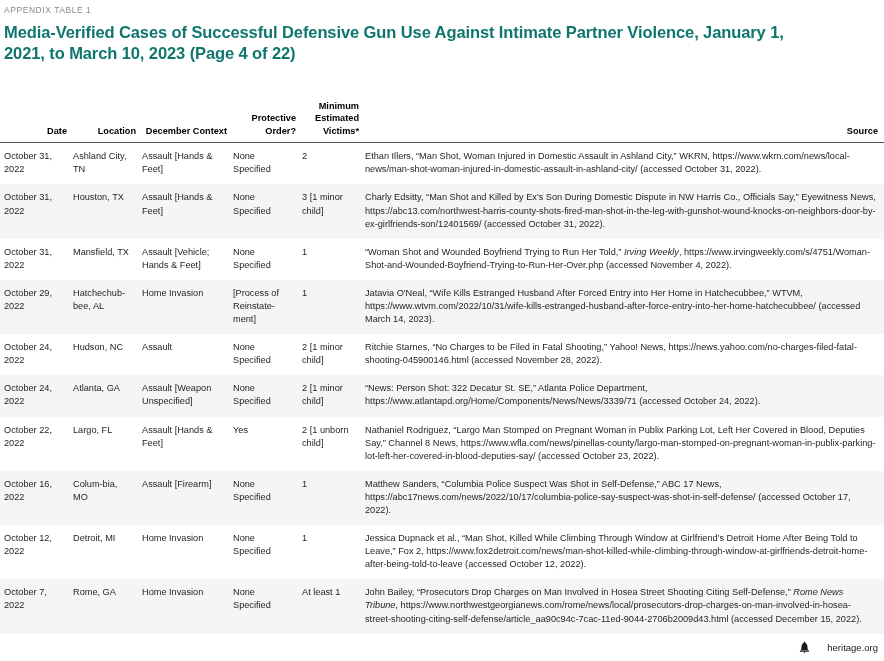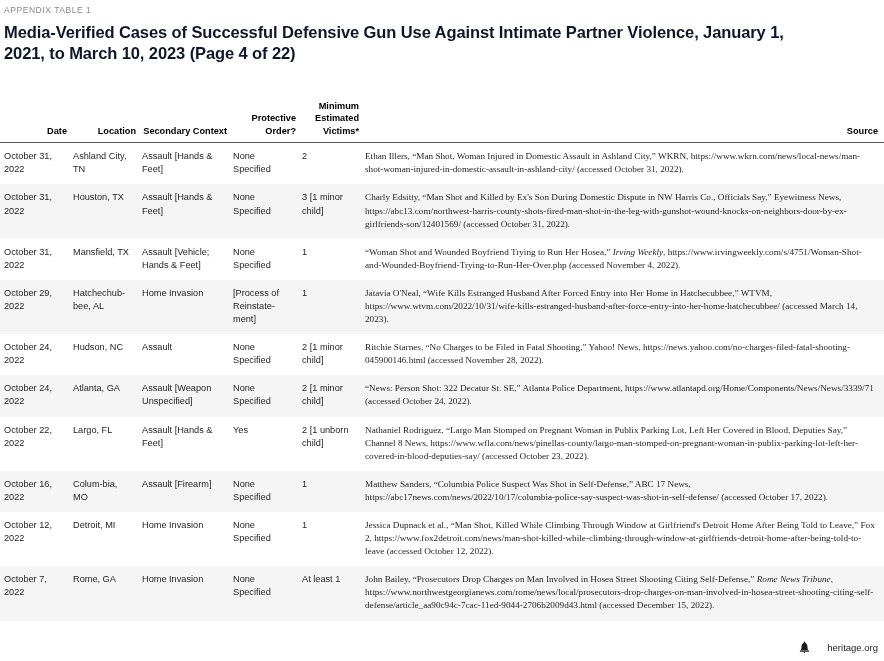--- a/index.html
+++ b/index.html
@@ -26,21 +26,21 @@
     color: #888888;
     text-transform: uppercase;
     padding: 0 4px 0 4px;
     line-height: 12px;
     font-weight: 400;
   }
   .title {
     font-size: 16.5px;
     font-weight: 700;
     line-height: 21px;
-    color: #0f172a;
+    color: #0f766e;
     padding: 6px 4px 0 4px;
     letter-spacing: -0.1px;
     max-width: 800px;
   }
   table.appendix {
     border-collapse: collapse;
     width: 884px;
     table-layout: fixed;
     margin-top: 36px;
   }
@@ -61,21 +61,21 @@
     color: #1f1f1f;
     vertical-align: top;
     padding: 7px 8px 8px 0;
     font-weight: 400;
     word-wrap: break-word;
     overflow-wrap: break-word;
     margin-left: 42px;
   }
   table.appendix tbody td:first-child { padding-left: 4px; }
   table.appendix tbody tr.alt td { background: #f5f5f5; }
-  td.src { padding-right: 4px; font-family: Liberation Serif, serif; }
+  td.src { padding-right: 4px; }
   td.src i { font-style: italic; }
   .col-date      { width: 73px; }
   .col-location  { width: 69px; }
   .col-context   { width: 91px; }
   .col-order     { width: 69px; }
   .col-victims   { width: 63px; }
   .col-source    { width: 519px; }
   .footer {
     position: absolute;
     right: 6px;
@@ -108,21 +108,21 @@
       <col class="col-location">
       <col class="col-context">
       <col class="col-order">
       <col class="col-victims">
       <col class="col-source">
     </colgroup>
     <thead>
       <tr>
         <th>Date</th>
         <th>Location</th>
-        <th>Secondary Context</th>
+        <th>December Context</th>
         <th>Protective Order?</th>
         <th>Minimum Estimated Victims*</th>
         <th>Source</th>
       </tr>
     </thead>
     <tbody>
         <tr>
           <td>October 31, 2022</td>
           <td>Ashland City, TN</td>
           <td>Assault [Hands &amp; Feet]</td>
@@ -137,21 +137,21 @@
           <td>None Specified</td>
           <td>3 [1 minor child]</td>
           <td class="src"><span>Charly Edsitty, “Man Shot and Killed by Ex's Son During Domestic Dispute in NW Harris Co., Officials Say,” Eyewitness News, https://abc13.com/northwest-harris-county-shots-fired-man-shot-in-the-leg-with-gunshot-wound-knocks-on-neighbors-door-by-ex-girlfriends-son/12401569/ (accessed October 31, 2022).</span></td>
         </tr>
         <tr>
           <td>October 31, 2022</td>
           <td>Mansfield, TX</td>
           <td>Assault [Vehicle; Hands &amp; Feet]</td>
           <td>None Specified</td>
           <td>1</td>
-          <td class="src"><span>“Woman Shot and Wounded Boyfriend Trying to Run Her Hosea,” </span><i>Irving Weekly</i><span>, https://www.irvingweekly.com/s/4751/Woman-Shot-and-Wounded-Boyfriend-Trying-to-Run-Her-Over.php (accessed November 4, 2022).</span></td>
+          <td class="src"><span>“Woman Shot and Wounded Boyfriend Trying to Run Her Told,” </span><i>Irving Weekly</i><span>, https://www.irvingweekly.com/s/4751/Woman-Shot-and-Wounded-Boyfriend-Trying-to-Run-Her-Over.php (accessed November 4, 2022).</span></td>
         </tr>
         <tr class="alt">
           <td>October 29, 2022</td>
           <td>Hatchechub-bee, AL</td>
           <td>Home Invasion</td>
           <td>[Process of Reinstate-ment]</td>
           <td>1</td>
           <td class="src"><span>Jatavia O'Neal, “Wife Kills Estranged Husband After Forced Entry into Her Home in Hatchecubbee,” WTVM, https://www.wtvm.com/2022/10/31/wife-kills-estranged-husband-after-force-entry-into-her-home-hatchecubbee/ (accessed March 14, 2023).</span></td>
         </tr>
         <tr>

